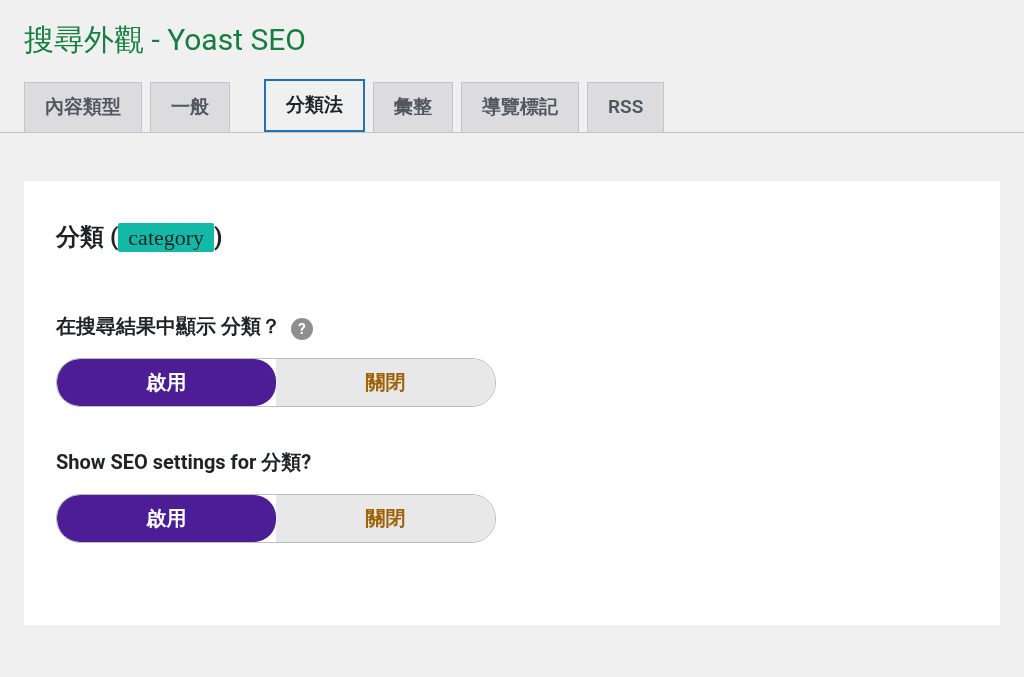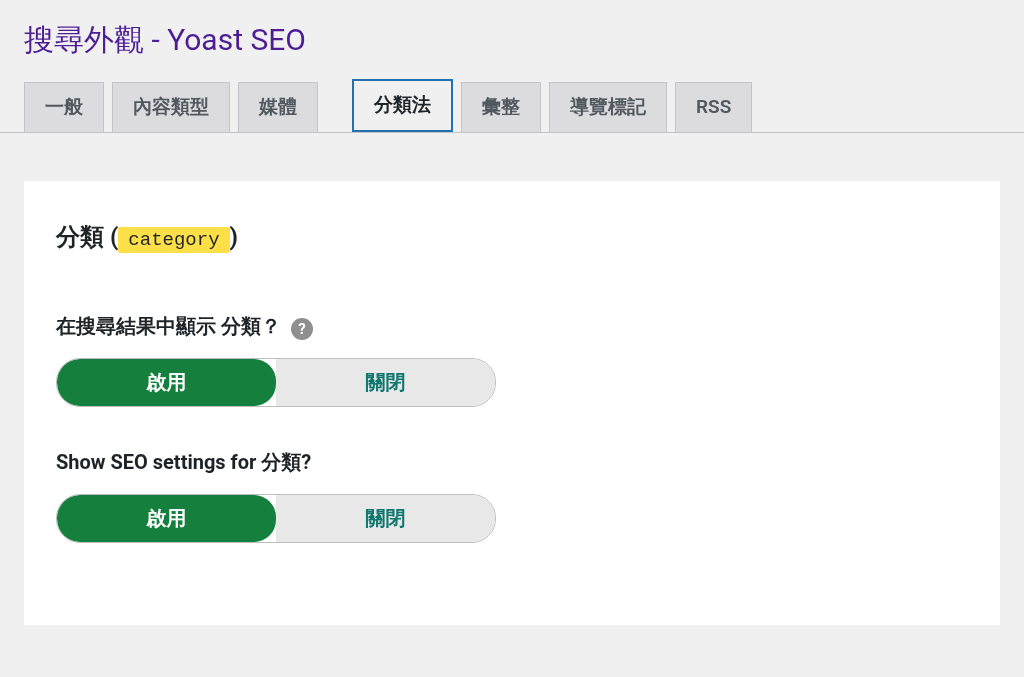--- a/index.html
+++ b/index.html
@@ -11,21 +11,21 @@
       font-family: -apple-system, BlinkMacSystemFont, "Segoe UI", Roboto, "Helvetica Neue", Arial, sans-serif;
       background: #f0f0f0;
       color: #23282d;
       width: 1024px;
       height: 677px;
       overflow: hidden;
     }
     .page-title {
       font-size: 30px;
       font-weight: 400;
-      color: #4c1d95;
+      color: #15803d;
       padding: 20px 24px 18px 24px;
     }
     .nav-tabs {
       display: flex;
       gap: 8px;
       padding: 0 24px;
       border-bottom: 1px solid #c3c4c7;
       align-items: flex-end;
     }
     .nav-tab {
@@ -50,25 +50,25 @@
       margin: 48px 24px 0 24px;
       padding: 40px 32px;
     }
     .section-heading {
       font-size: 24px;
       font-weight: 700;
       color: #1d2327;
       margin-bottom: 60px;
     }
     .section-heading .code-label {
-      background: #fde047;
-      font-family: Liberation Mono, monospace;
+      background: #14b8a6;
+      font-family: Liberation Serif, serif;
       font-weight: 400;
       padding: 2px 10px;
-      font-size: 19px;
+      font-size: 22px;
       border-radius: 2px;
     }
     .setting-group {
       margin-bottom: 42px;
     }
     .setting-label {
       font-size: 20px;
       font-weight: 700;
       color: #1d2327;
       display: flex;
@@ -97,37 +97,36 @@
       overflow: hidden;
     }
     .toggle-option {
       flex: 1;
       text-align: center;
       padding: 10px 0;
       font-size: 20px;
       font-weight: 600;
       cursor: pointer;
       background: #e8e8e8;
-      color: #0f766e;
+      color: #a16207;
     }
     .toggle-option.selected {
-      background: #15803d;
+      background: #4c1d95;
       color: #fff;
       border-radius: 22px;
     }
   </style>
 </head>
 <body>
 
 <h1 class="page-title">搜尋外觀 - Yoast SEO</h1>
 
 <div class="nav-tabs">
+  <div class="nav-tab">內容類型</div>
   <div class="nav-tab">一般</div>
-  <div class="nav-tab">內容類型</div>
-  <div class="nav-tab">媒體</div>
   <div class="nav-tab active">分類法</div>
   <div class="nav-tab">彙整</div>
   <div class="nav-tab">導覽標記</div>
   <div class="nav-tab">RSS</div>
 </div>
 
 <div class="content-panel">
 
   <h2 class="section-heading">
     <span>分類 (</span><span class="code-label">category</span><span>)</span>

